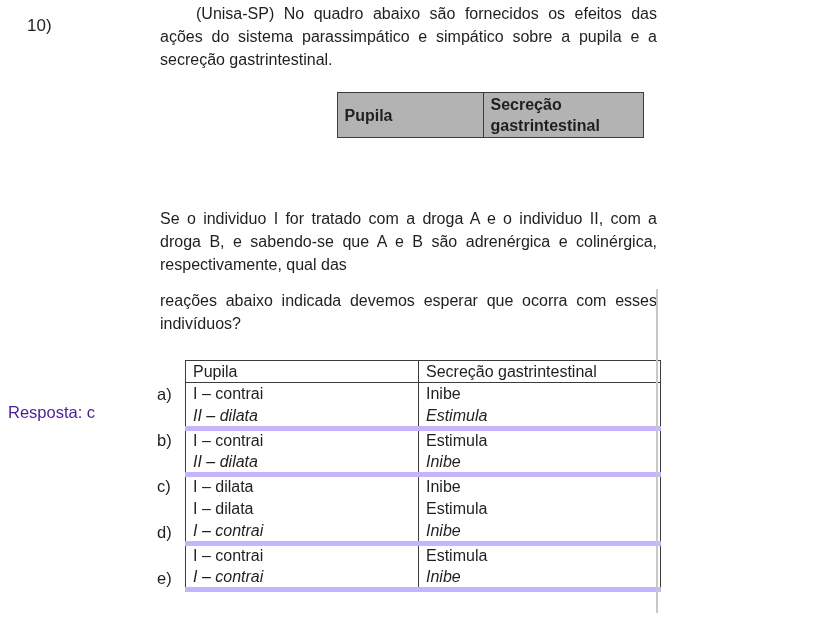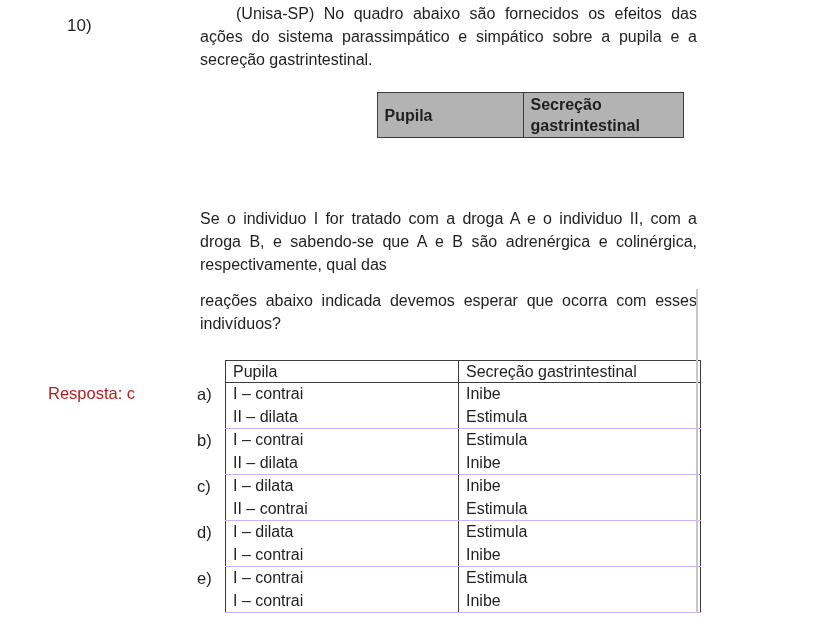--- a/index.html
+++ b/index.html
@@ -4,21 +4,20 @@
 <style>
   html, body { margin: 0; padding: 0; background: #ffffff; }
   .canvas {
     position: relative;
     width: 668px;
     height: 621px;
     background: #ffffff;
     font-family: "Liberation Sans", sans-serif;
     color: #1f1f1f;
     overflow: hidden;
-    margin-left: 40px;
   }
   .qnum {
     position: absolute;
     left: 27px;
     top: 16px;
     font-size: 17px;
   }
   .para {
     position: absolute;
     left: 160px;
@@ -60,23 +59,23 @@
   }
   table.t1 td { height: 22px; }
   table.t1 .c1 { width: 165px; }
   table.t1 .c2 { width: 146px; }
   table.t1 .c3 { width: 160px; }
 
   
   .answer {
     position: absolute;
     left: 8px;
-    top: 384px;
+    top: 403px;
     font-size: 16.5px;
-    color: #b91c1c;
+    color: #4c1d95;
   }
 
   
   table.t2 {
     position: absolute;
     left: 185px;
     top: 360px;
     border-collapse: collapse;
     border: 1px solid #3c3c3c;
     font-size: 16px;
@@ -85,21 +84,21 @@
   table.t2 th, table.t2 td {
     box-sizing: border-box;
     padding: 0 7px;
     text-align: left;
     vertical-align: middle;
     font-weight: normal;
   }
   table.t2 th { height: 22px; border-bottom: 1px solid #3c3c3c; }
   table.t2 td { height: 23px; }
   table.t2 th + th, table.t2 td + td { border-left: 1px solid #3c3c3c; }
-  table.t2 tr.group-end td { border-bottom: 1px solid #c4b5fd; }
+  table.t2 tr.group-end td { border-bottom: 5px solid #c4b5fd; font-style: italic; }
   table.t2 .oc1 { width: 233px; }
   table.t2 .oc2 { width: 242px; }
 
   .opt-letter {
     position: absolute;
     left: 157px;
     width: 26px;
     font-size: 16.5px;
   }
 
@@ -164,24 +163,20 @@
     </tr>
     <tr class="group-end">
       <td>II – dilata</td>
       <td>Inibe</td>
     </tr>
 
     <tr>
       <td>I – dilata</td>
       <td>Inibe</td>
     </tr>
-    <tr class="group-end">
-      <td>II – contrai</td>
-      <td>Estimula</td>
-    </tr>
 
     <tr>
       <td>I – dilata</td>
       <td>Estimula</td>
     </tr>
     <tr class="group-end">
       <td>I – contrai</td>
       <td>Inibe</td>
     </tr>
 

